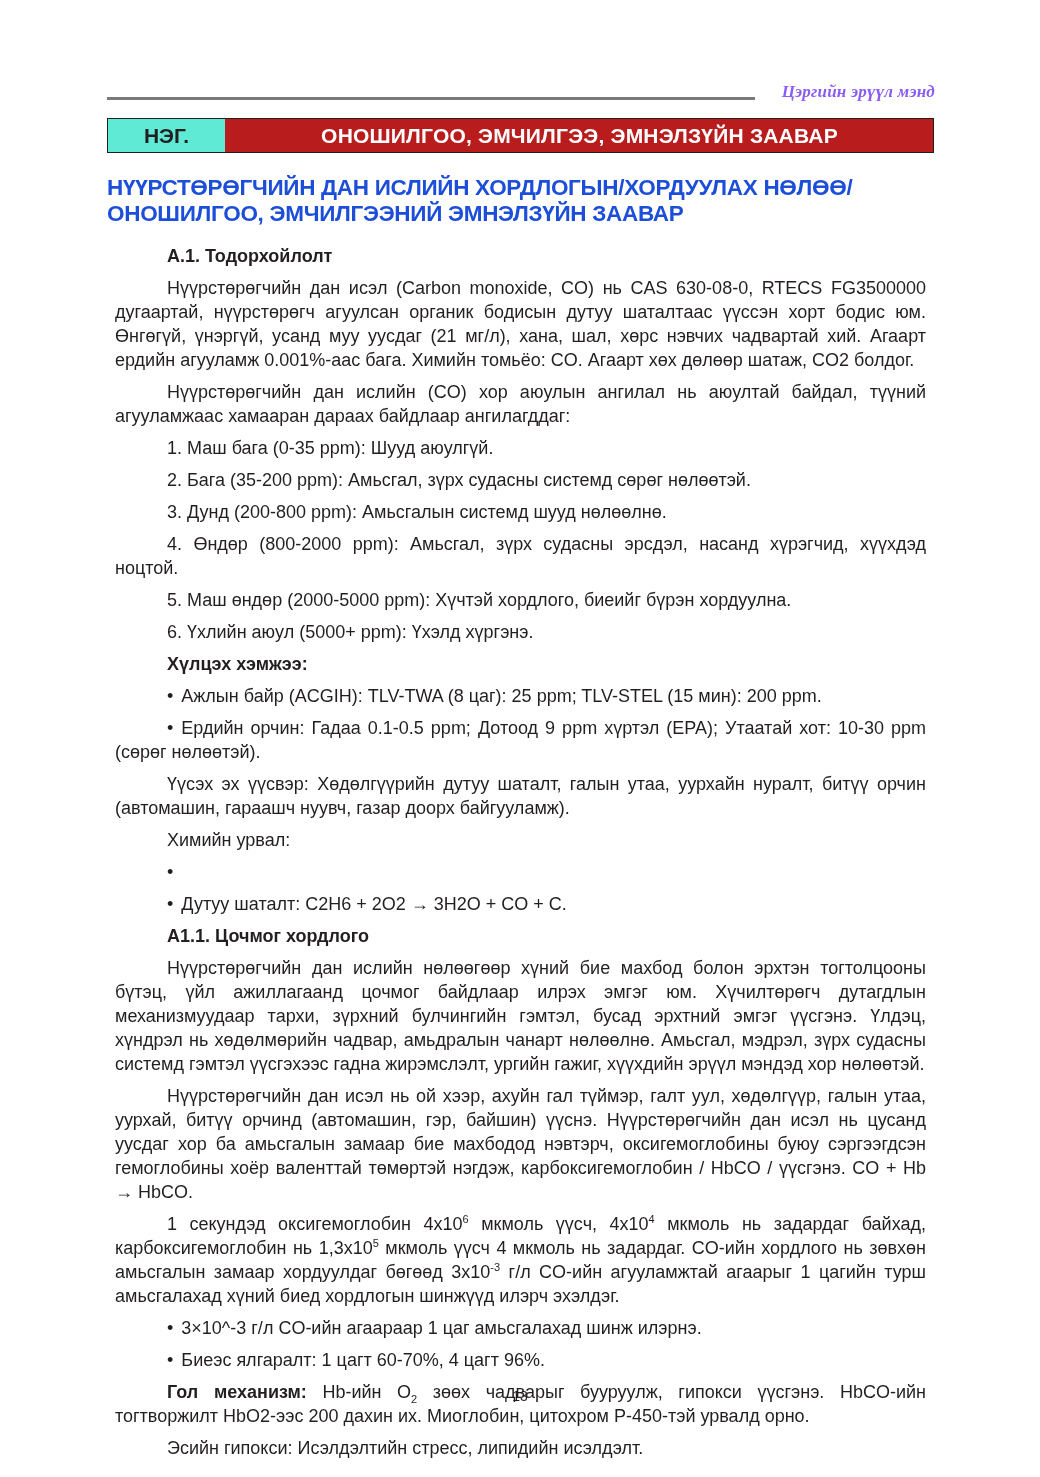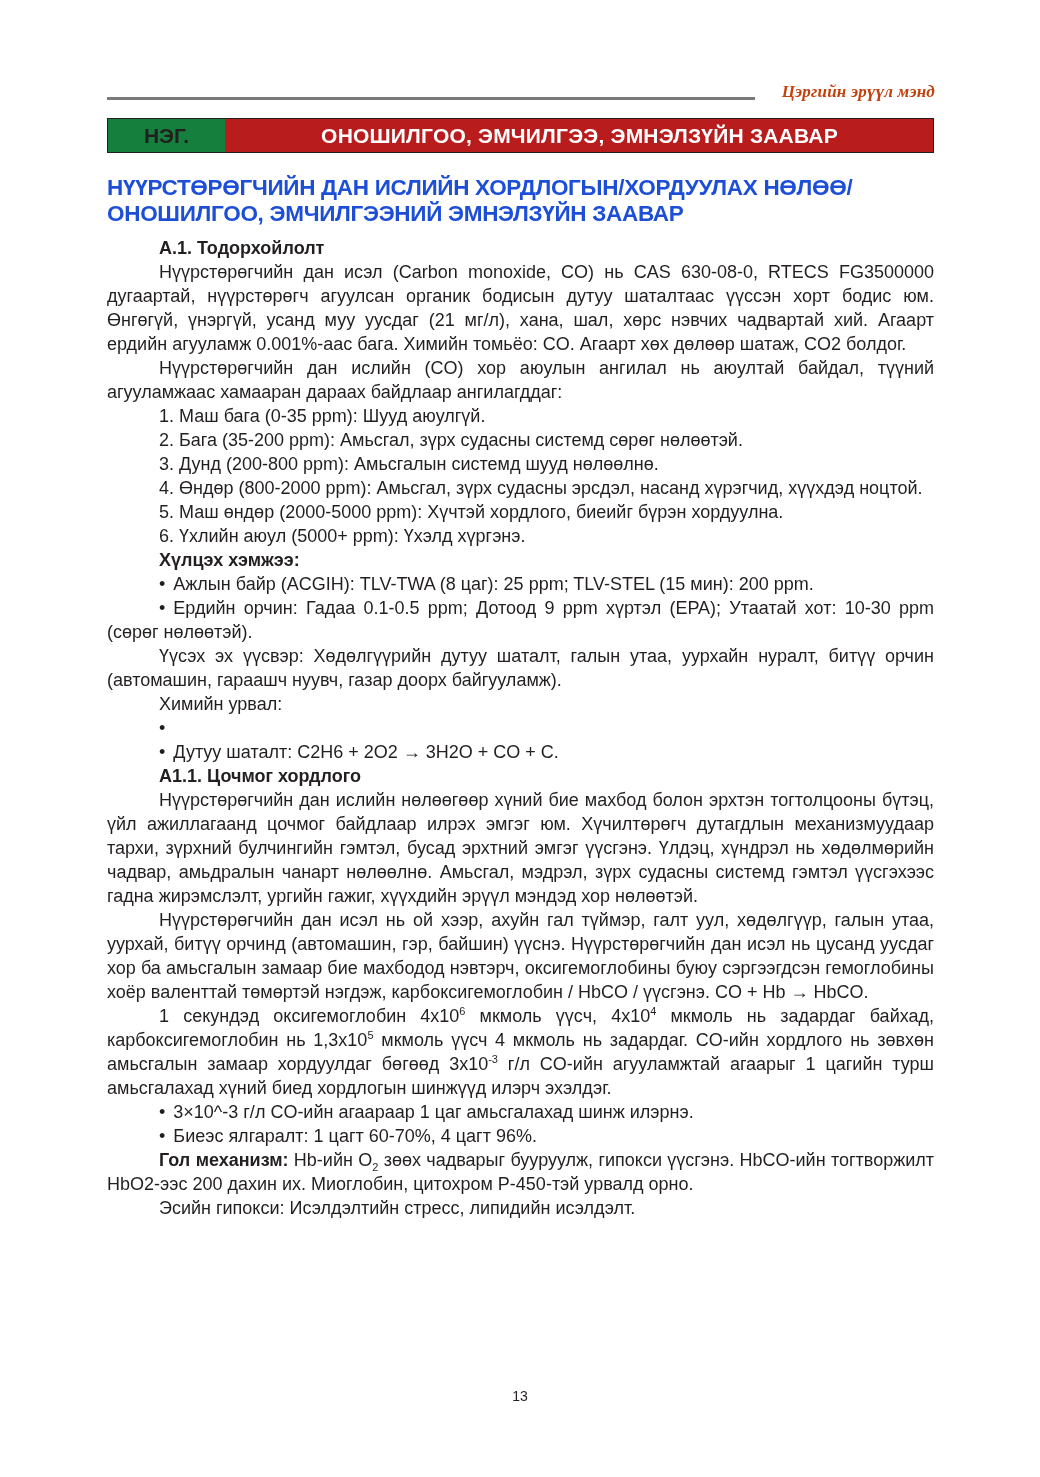--- a/index.html
+++ b/index.html
@@ -1,30 +1,30 @@
 <!DOCTYPE html>
 <html><head>
 <meta charset="utf-8">
 <style>
   html, body { margin: 0; padding: 0; background: #ffffff; }
   body { width: 1040px; height: 1477px; position: relative; overflow: hidden;
          font-family: "Liberation Sans", "DejaVu Sans", sans-serif; color: #231f20; }
   .running-header { position: absolute; top: 82px; left: 107px; width: 828px; height: 24px; }
   .running-header .rule { position: absolute; left: 0; top: 15px; width: 648px; height: 3px; background: #7a7a7a; }
   .running-header .journal { position: absolute; right: 0; top: 0; font-family: "Liberation Serif", "DejaVu Serif", serif;
-         font-style: italic; font-weight: bold; font-size: 17px; color: #c2410c; letter-spacing: 0.2px; }
+         font-style: italic; font-weight: bold; font-size: 17px; color: #8b5cf6; letter-spacing: 0.2px; }
   .chapter-bar { position: absolute; top: 118px; left: 107px; width: 827px; height: 35px; display: flex; border: 1px solid #231f20; box-sizing: border-box; }
-  .chapter-bar .num { width: 117px; background: #15803d; border-right: 1px solid #b91c1c; display: flex; align-items: center; justify-content: center;
+  .chapter-bar .num { width: 117px; background: #5eead4; border-right: 1px solid #b91c1c; display: flex; align-items: center; justify-content: center;
          font-weight: bold; font-size: 21px; color: #231f20; }
   .chapter-bar .title { flex: 1; background: #b91c1c; color: #fff; display: flex; align-items: center; justify-content: center;
          font-weight: bold; font-size: 21px; letter-spacing: 0.2px; }
   .doc-title { position: absolute; top: 175px; left: 107px; width: 827px; font-weight: bold;
          font-size: 22.5px; line-height: 26px; color: #1d4ed8; letter-spacing: -0.3px; }
   .body-text { position: absolute; top: 236px; left: 107px; width: 827px; font-size: 18px; line-height: 24px; color: #231f20; }
-  .body-text p { margin: 0; text-align: justify; }
+  .body-text p { margin: 8px; text-align: justify; }
   .indent { text-indent: 52px; }
   .li { padding-left: 52px; text-align: left !important; }
   .li-wrap { text-indent: 52px; }
   .h { font-weight: bold; padding-left: 52px; }
   .bullet::before { content: "\2022"; margin-right: 8px; }
   sup, sub { font-size: 11px; line-height: 0; }
   .page-number { position: absolute; top: 1388px; left: 0; width: 1040px; text-align: center; font-size: 14px; color: #231f20; }
 </style>
 </head>
 <body>

